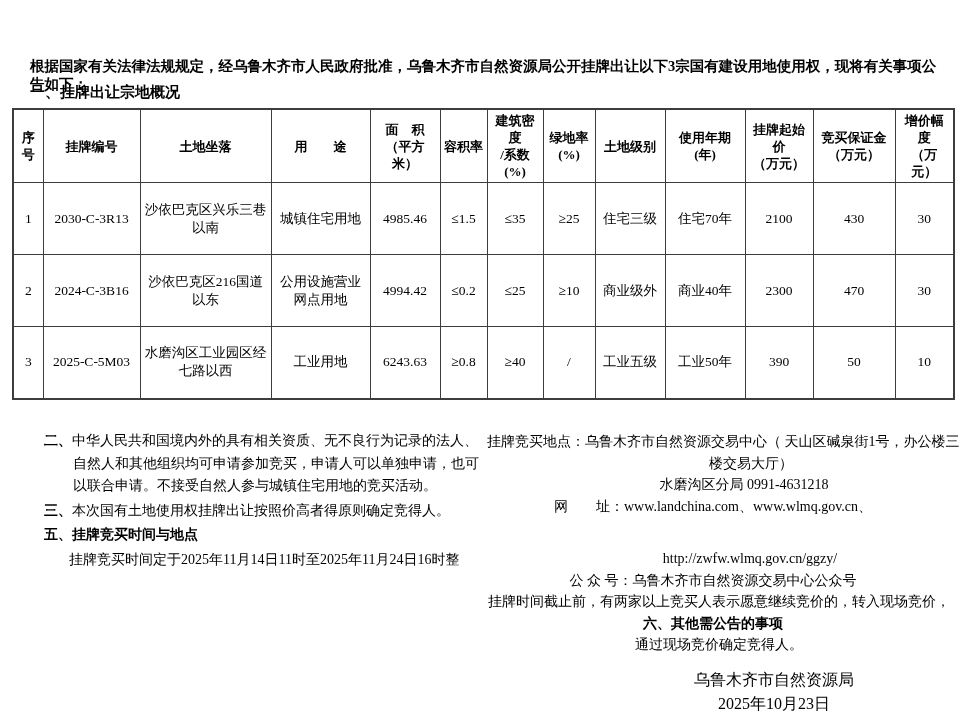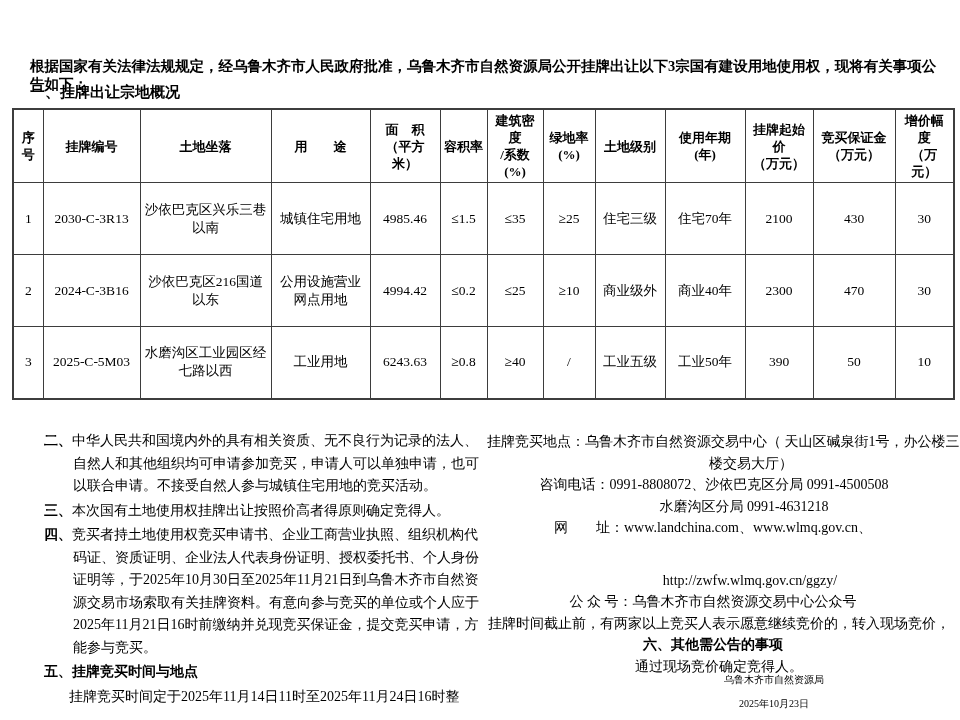--- a/index.html
+++ b/index.html
@@ -44,21 +44,21 @@
   .rline { white-space:pre; }
   .ind-a { padding-left:14px; }
   .ind-b { padding-left:76px; }
   .ind-c { padding-left:2px; }
   .ind-d { padding-left:62px; }
   .ind-e { padding-left:74px;margin-top:31px; }
   .ind-f { padding-left:12px; }
   .six-title { font-weight:bold; }
   .signature {
     position:absolute; left:634px; top:668px; width:280px;
-    text-align:center; font-size:10px; line-height:24px;
+    text-align:center; font-size:16px; line-height:24px;
   }
 </style>
 </head>
 <body>
 
 <div class="intro">根据国家有关法律法规规定，经乌鲁木齐市人民政府批准，乌鲁木齐市自然资源局公开挂牌出让以下3宗国有建设用地使用权，现将有关事项公告如下：</div>
 <div class="sec1-title">一、挂牌出让宗地概况</div>
 
 <table class="parcels">
   <colgroup>
@@ -144,29 +144,27 @@
       <td>390</td>
       <td>50</td>
       <td>10</td>
     </tr>
   </tbody>
 </table>
 
 <div class="left-col">
   <p class="hang"><span class="num-label">二、</span><span>中华人民共和国境内外的具有相关资质、无不良行为记录的法人、自然人和其他组织均可申请参加竞买，申请人可以单独申请，也可以联合申请。不接受自然人参与城镇住宅用地的竞买活动。</span></p>
   <p class="hang"><span class="num-label">三、</span><span>本次国有土地使用权挂牌出让按照价高者得原则确定竞得人。</span></p>
-  <p class="hang"><span class="num-label">四、</span><span>竞买者持土地使用权竞买申请书、企业工商营业执照、组织机构代码证、资质证明、企业法人代表身份证明、授权委托书、个人身份证明等，于2025年10月30日至2025年11月21日到乌鲁木齐市自然资源交易市场索取有关挂牌资料。有意向参与竞买的单位或个人应于2025年11月21日16时前缴纳并兑现竞买保证金，提交竞买申请，方能参与竞买。</span></p>
   <p class="hang"><span class="num-label">五、</span><span class="item5-title">挂牌竞买时间与地点</span></p>
   <p class="item5-body" style="margin:0;">挂牌竞买时间定于2025年11月14日11时至2025年11月24日16时整</p>
 </div>
 
 <div class="right-col">
   <div class="rline ind-a">挂牌竞买地点：乌鲁木齐市自然资源交易中心（ 天山区碱泉街1号，办公楼三</div>
   <div class="rline ind-b">楼交易大厅）</div>
-  <div class="rline ind-c">咨询电话：0991-8808072、沙依巴克区分局 0991-4500508</div>
   <div class="rline ind-d">水磨沟区分局 0991-4631218</div>
   <div class="rline">网　　址：www.landchina.com、www.wlmq.gov.cn、</div>
   <div class="rline ind-e">http://zwfw.wlmq.gov.cn/ggzy/</div>
   <div class="rline">公 众 号：乌鲁木齐市自然资源交易中心公众号</div>
   <div class="rline ind-f">挂牌时间截止前，有两家以上竞买人表示愿意继续竞价的，转入现场竞价，</div>
   <div class="rline six-title">六、其他需公告的事项</div>
   <div class="rline ind-f">通过现场竞价确定竞得人。</div>
 </div>
 
 <div class="signature">

